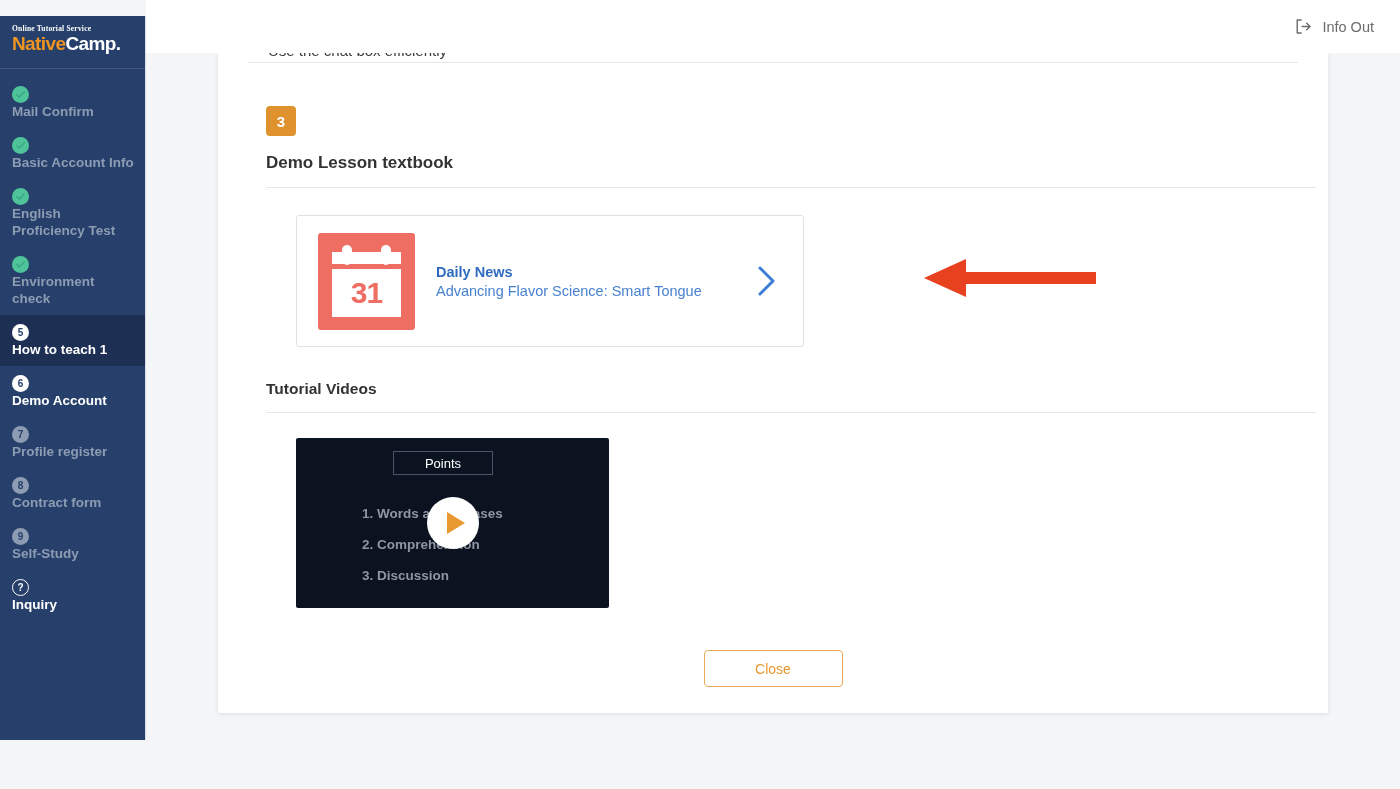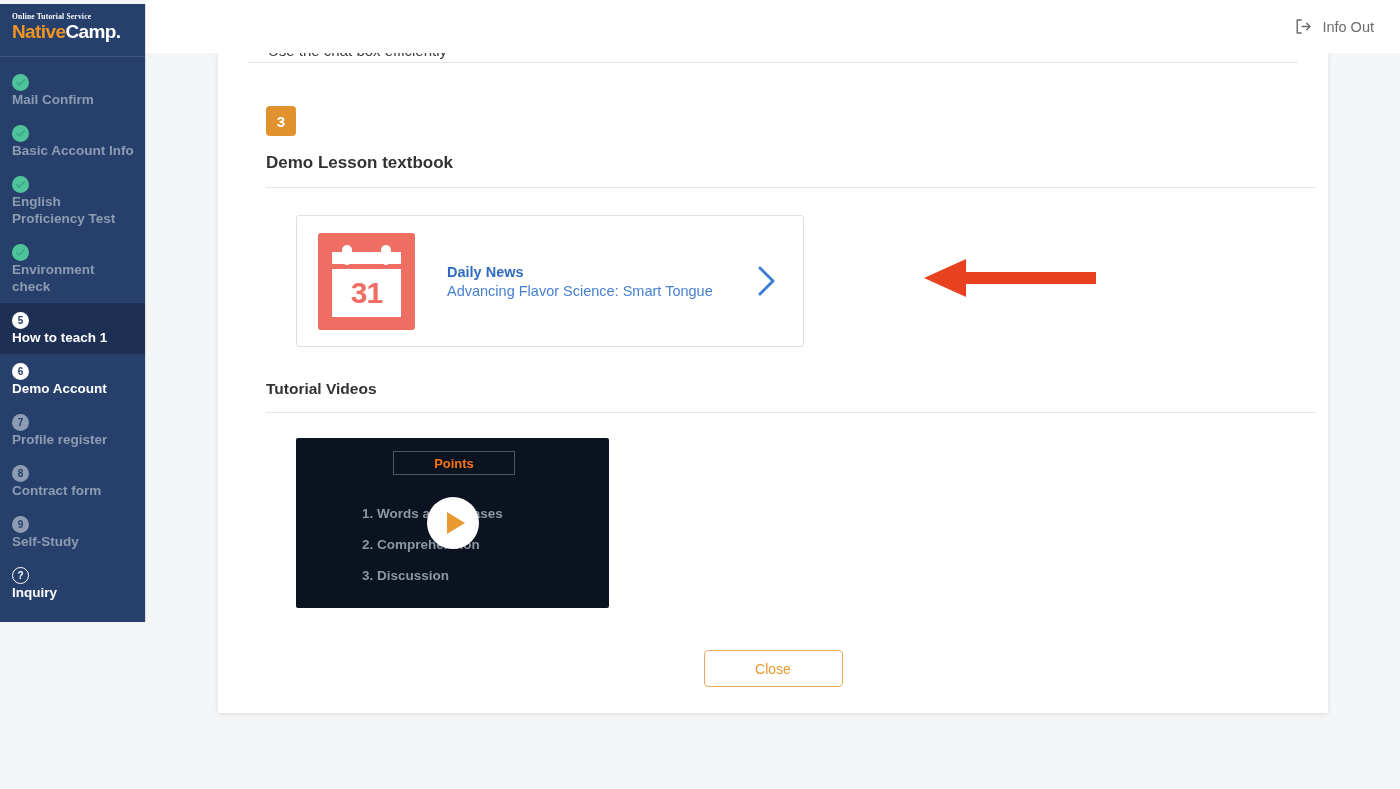--- a/index.html
+++ b/index.html
@@ -6,22 +6,22 @@
   html, body {
     width: 1400px; height: 789px;
     font-family: "Liberation Sans", sans-serif;
     background: #f4f5f7;
     overflow: hidden;
   }
   .app { position: relative; width: 1400px; height: 789px; }
 
   
   .sidebar {
-    position: absolute; left: 0; top: 4px;
-    width: 146px; height: 618px;
+    position: absolute; left: 0; top: 16px;
+    width: 146px; height: 724px;
     background: #26406b;
     border-right: 1px solid #d9dde3;
   }
   .logo-box {
     height: 53px;
     padding: 8px 0 0 12px;
     border-bottom: 1px solid #44587e;
   }
   .logo-sub {
     color: #ffffff;
@@ -167,21 +167,21 @@
     position: absolute; left: 14px; top: 19px;
     width: 69px; height: 12px; background: #fff;
   }
   .cal-icon .body {
     position: absolute; left: 14px; top: 36px;
     width: 69px; height: 48px; background: #fff;
     display: flex; align-items: center; justify-content: center;
     color: #ef6e63; font-size: 30px; font-weight: bold;
     letter-spacing: -1px;
   }
-  .news-text { margin-left: 32px; flex: 1 1 auto; }
+  .news-text { margin-left: 21px; flex: 1 1 auto; }
   .news-title {
     color: #2f6cc0; font-size: 14.5px; font-weight: bold;
     margin-bottom: 3px;
   }
   .news-sub { color: #4781cf; font-size: 14.5px; }
   .chev { flex: 0 0 auto; width: 30px; height: 36px; }
   .chev svg { width: 30px; height: 36px; display:block; }
 
   
   .arrow-annot {
@@ -201,23 +201,23 @@
     margin: 25px 0 0 48px;
     width: 313px; height: 170px;
     background: #0b1320;
     border-radius: 2px;
     position: relative;
     cursor: pointer;
     overflow: hidden;
   }
   .vt-points {
     position: absolute; left: 97px; top: 13px;
-    width: 122px; height: 24px;
+    width: 100px; height: 24px;
     border: 1px solid #4b5566;
-    color: #f97316; font-size: 13px; font-weight: bold;
+    color: #ffffff; font-size: 13px; font-weight: normal;
     display: flex; align-items: center; justify-content: center;
   }
   .vt-list {
     position: absolute; left: 66px; top: 60px;
     color: #8e96a3; font-size: 13.5px; font-weight: bold;
     line-height: 31px;
   }
   .vt-play {
     position: absolute; left: 131px; top: 59px;
     width: 52px; height: 52px; border-radius: 50%;

